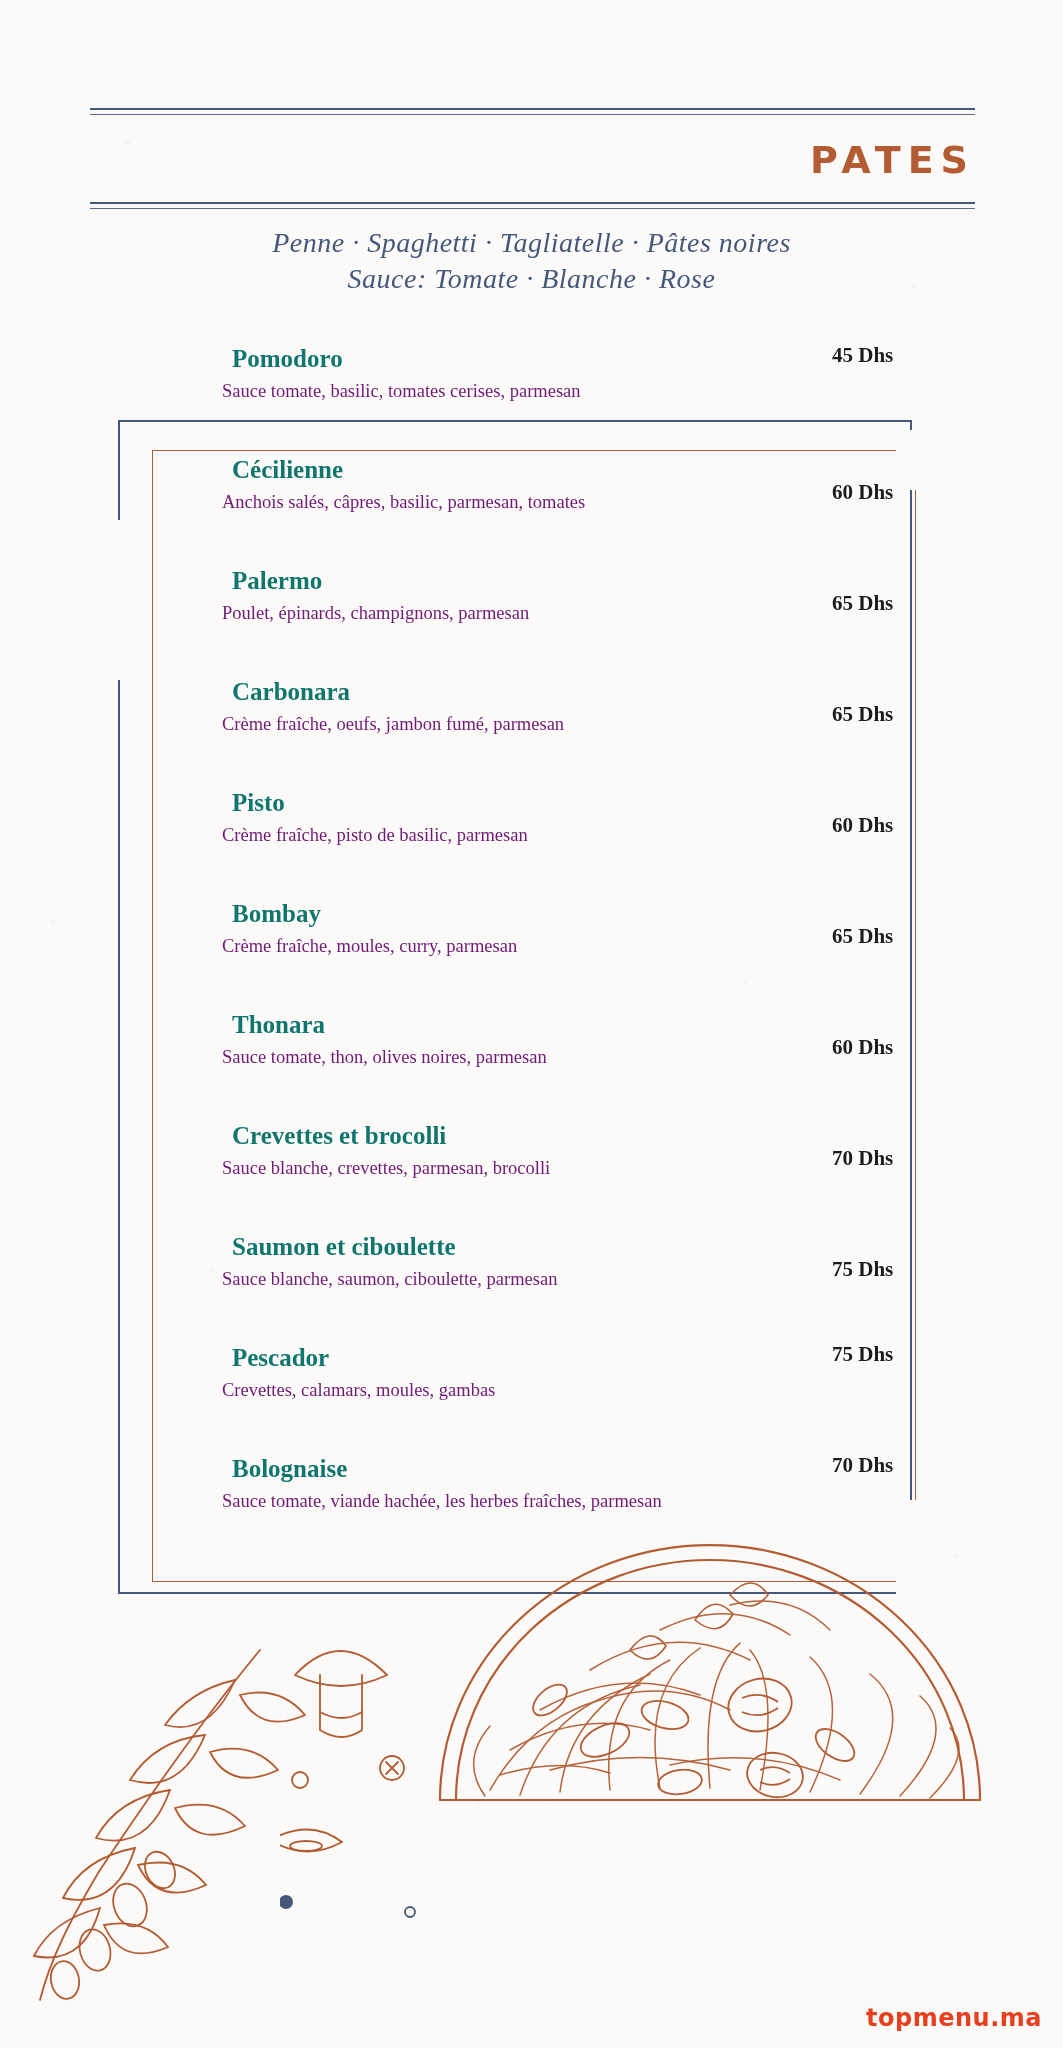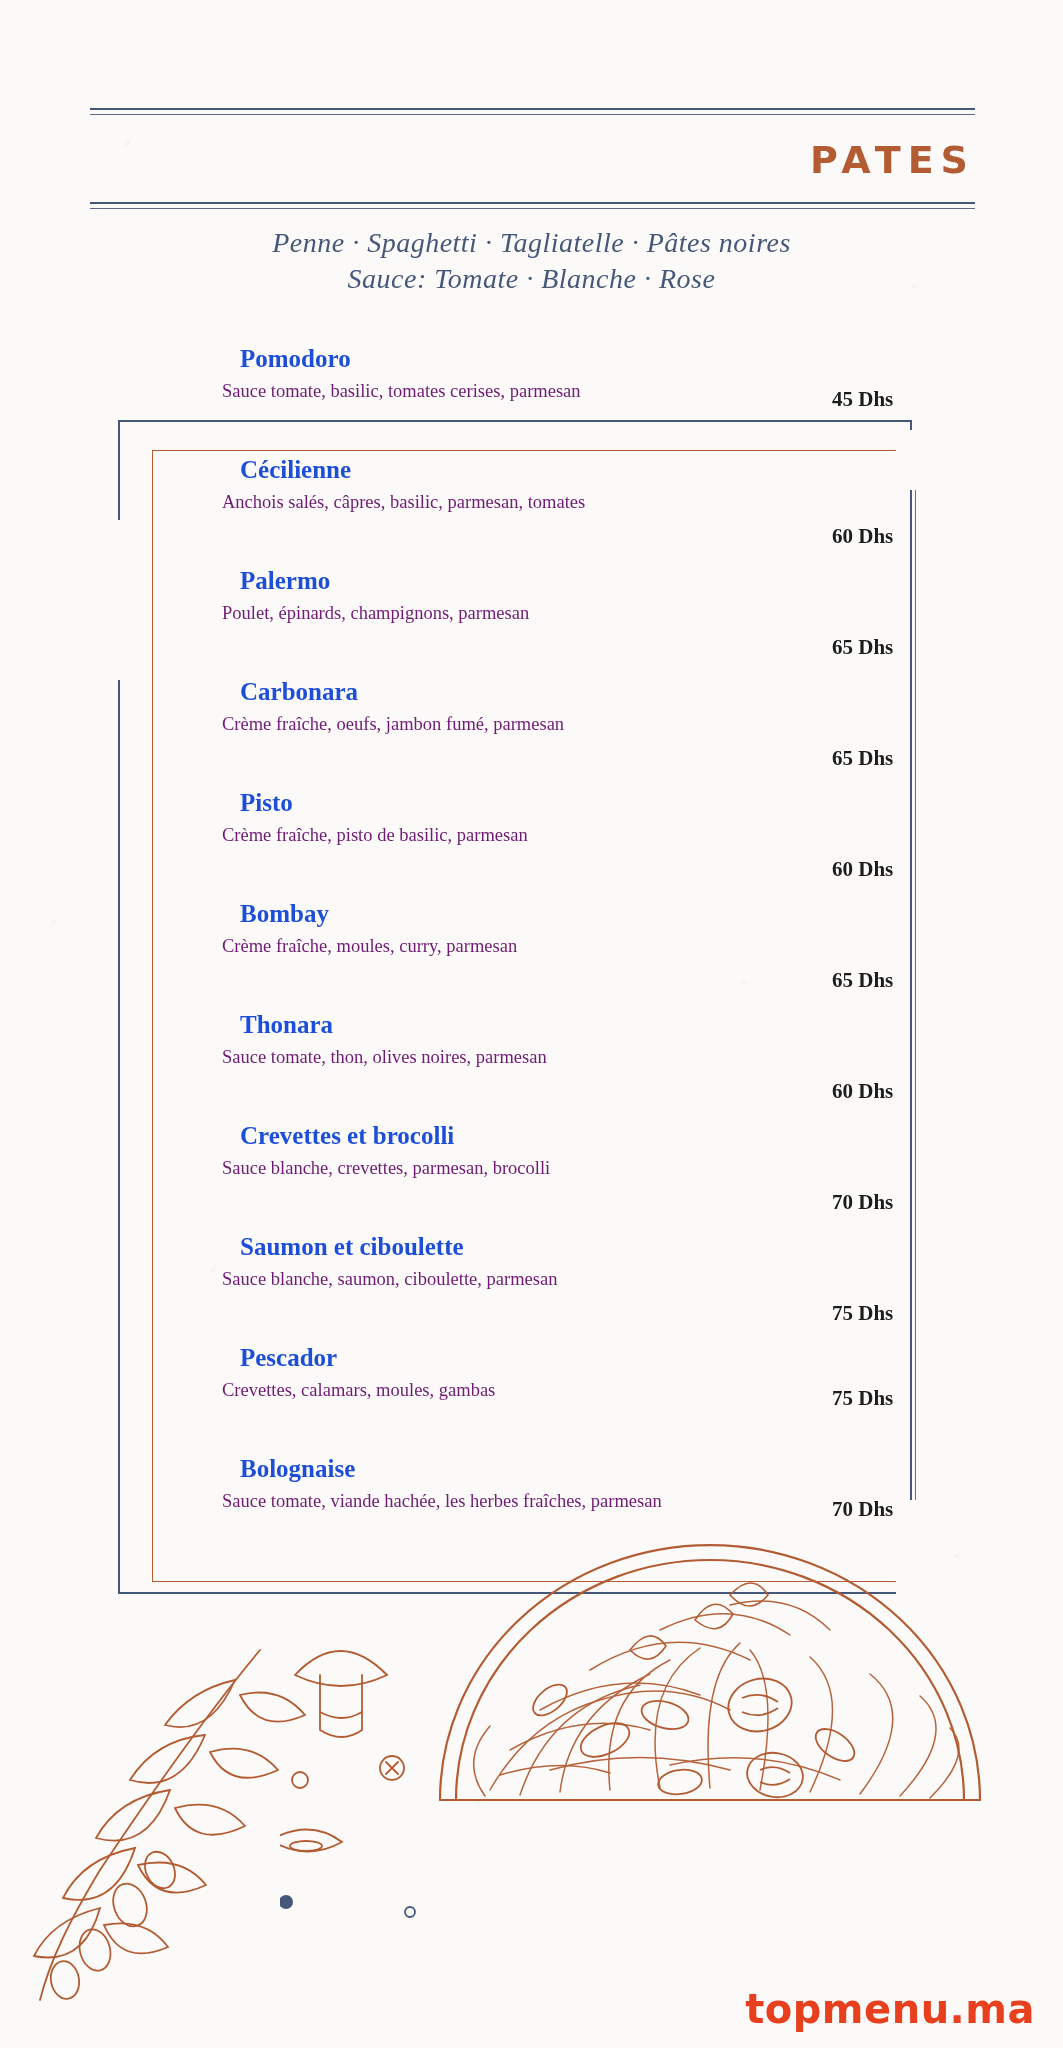--- a/index.html
+++ b/index.html
@@ -106,66 +106,65 @@
     left: 222px;
     top: 345px;
     width: 600px;
   }
   .item {
     position: relative;
     height: 111px;
   }
   .item .name {
     position: absolute;
-    left: 18px;
+    left: 10px;
     top: 0;
     font-weight: bold;
     font-size: 25px;
-    color: #1d4ed8;
+    color: #0f766e;
     white-space: nowrap;
   }
   .item .desc {
     position: absolute;
     left: 0;
     top: 36px;
     font-size: 18.5px;
     color: #701a75;
     white-space: nowrap;
   }
   .item .price {
     position: absolute;
     right: -130px;
     top: 14px;
     width: 120px;
     text-align: left;
     font-weight: bold;
     font-size: 21px;
     color: #1d1d1d;
     white-space: nowrap;
-    margin-top: 44px;
   }
   .item.p-high .price { top: -2px; }
   .item.p-low  .price { top: 24px; }
 
   
   .art {
     position: absolute;
     pointer-events: none;
   }
   .pasta-bowl { left: 430px; top: 1500px; }
   .olive-branch { left: 10px; top: 1620px; }
   .mushroom { left: 280px; top: 1620px; }
 
   .watermark {
     position: absolute;
-    right: 28px;
+    right: 21px;
     bottom: 16px;
     font-family: "DejaVu Sans", sans-serif;
     font-weight: bold;
-    font-size: 40px;
+    font-size: 24px;
     color: #e8401f;
     letter-spacing: 0.5px;
   }
 </style>
 </head>
 <body>
 
 <div class="paper-texture"></div>
 
 <div class="frame-blue"></div>

